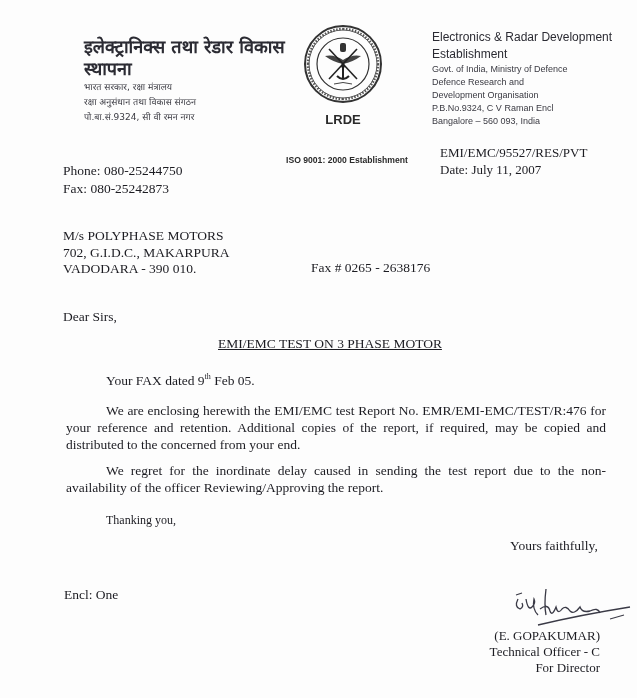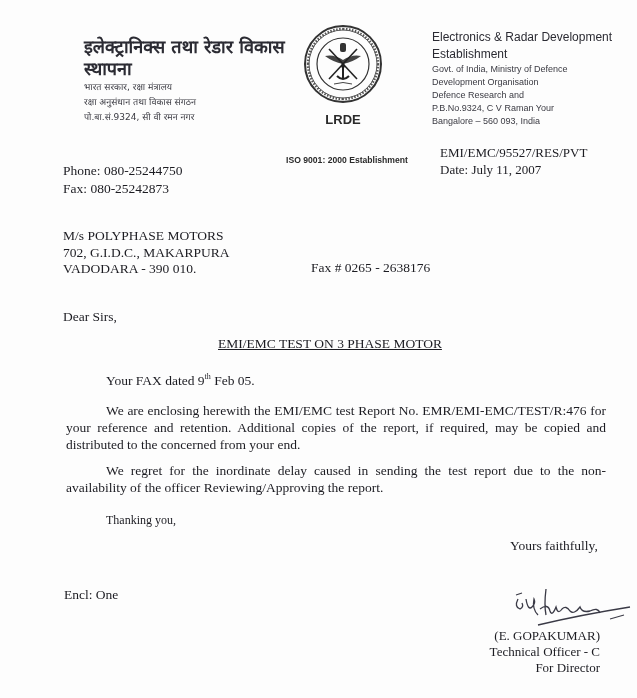--- a/index.html
+++ b/index.html
@@ -77,23 +77,23 @@
   <circle cx="40" cy="42" r="2" fill="#222"></circle>
   <path d="M31 60 Q40 57 49 60" fill="none" stroke="#444" stroke-width="1"></path>
 </svg>
 <div class="abs lrde">LRDE</div>
 <div class="abs iso">ISO 9001: 2000 Establishment</div>
 
 <div class="abs eng">
   <div class="big">Electronics &amp; Radar Development</div>
   <div class="big">Establishment</div>
   <div class="small">Govt. of India, Ministry of Defence</div>
+  <div class="small">Defence Research and</div>
   <div class="small">Development Organisation</div>
-  <div class="small">Defence Research and</div>
-  <div class="small">P.B.No.9324, C V Raman Your</div>
+  <div class="small">P.B.No.9324, C V Raman Encl</div>
   <div class="small">Bangalore – 560 093, India</div>
 </div>
 
 <div class="abs ref">
   <div>EMI/EMC/95527/RES/PVT</div>
   <div>Date: July 11, 2007</div>
 </div>
 
 <div class="abs contact">
   <div>Phone: 080-25244750</div>

